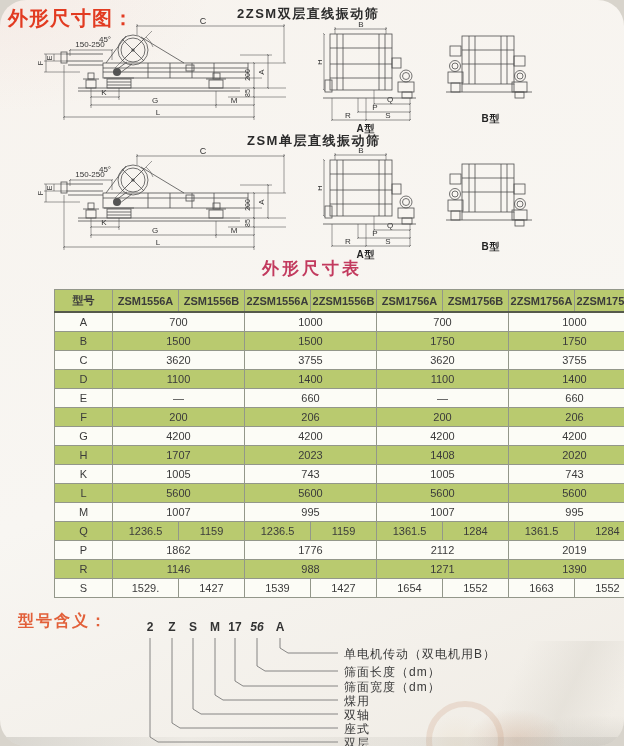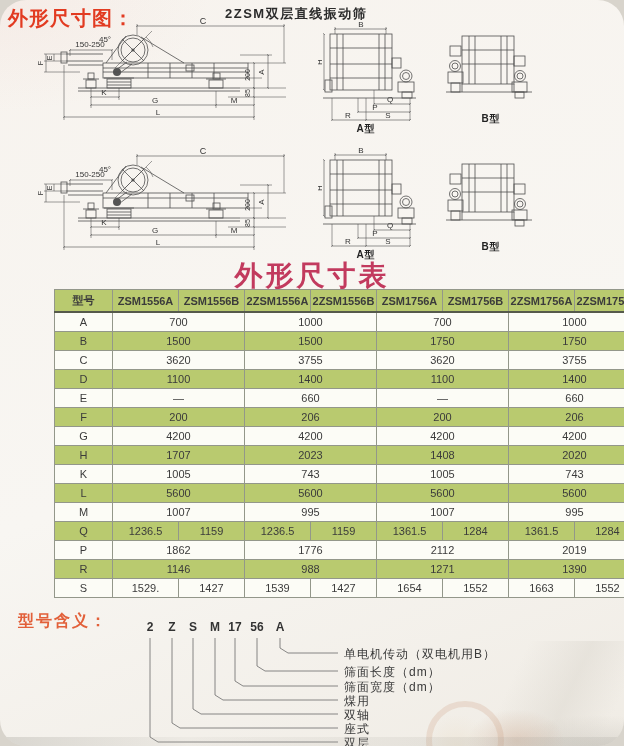--- a/index.html
+++ b/index.html
@@ -14,23 +14,23 @@
   .page{
     position:relative;width:624px;height:746px;overflow:hidden;
     font-family:"Liberation Sans", sans-serif;
     background:
       radial-gradient(ellipse 300px 160px at 0% 0%, rgba(238,206,200,.20), rgba(238,206,200,0) 70%),
       linear-gradient(160deg,#f7f3ee 0%,#f8f6f2 55%,#f0ece5 100%);
     border-radius: 26px;
   }
   .heading-red{position:absolute;left:8px;top:5px;font-size:20px;font-weight:bold;color:var(--red);letter-spacing:1px;}
   .drawing-title{position:absolute;font-size:13px;font-weight:bold;color:#2b2b2b;letter-spacing:1.5px;}
-  #d1title{left:225px;top:5px;}
+  #d1title{left:237px;top:5px;}
   #d2title{left:247px;top:132px;}
-  .table-title{position:absolute;left:50%;transform:translateX(-50%);top:257px;font-size:28px;font-weight:bold;color:var(--rose);letter-spacing:3px;}
+  .table-title{position:absolute;left:50%;transform:translateX(-50%);top:257px;font-size:17px;font-weight:bold;color:var(--rose);letter-spacing:3px;}
   .meaning-heading{position:absolute;left:18px;top:611px;font-size:16px;font-weight:bold;color:var(--orange);letter-spacing:2px;}
 
   
   svg.tech{position:absolute;}
   svg.tech line, svg.tech rect, svg.tech circle, svg.tech path, svg.tech polyline{
     stroke:var(--line);stroke-width:.8;fill:none;}
   svg.tech .thin{stroke-width:.55;}
   svg.tech .dim{stroke-width:.6;}
   svg.tech .solid{fill:#555;stroke:none;}
   svg.tech text{fill:#333;stroke:none;font-family:"Liberation Sans",sans-serif;}
@@ -72,20 +72,21 @@
   <svg width="0" height="0" style="position:absolute" aria-hidden="true">
     <defs>
       <marker id="tk" viewBox="0 0 6 6" refX="3" refY="3" markerWidth="5" markerHeight="5" orient="auto">
         <path d="M1 5L5 1" stroke="#4f4f4f" stroke-width="1" fill="none"></path>
       </marker>
     </defs>
   </svg>
 
   <div class="heading-red">外形尺寸图：</div>
   <div class="drawing-title" id="d1title">2ZSM双层直线振动筛</div>
+  <div class="drawing-title" id="d2title">ZSM单层直线振动筛</div>
 
   <svg class="tech" style="left:0;top:16px" width="300" height="112" viewBox="0 0 300 112">
     <line class="thin" x1="137" y1="19" x2="137" y2="8"></line>
       <line class="thin" x1="284" y1="47" x2="284" y2="8"></line>
     <line class="dim" x1="137" y1="10" x2="284" y2="10" marker-start="url(#tk)" marker-end="url(#tk)"></line>
     <text x="203" y="8" text-anchor="middle" font-size="9">C</text>
     <text x="90" y="31" text-anchor="middle" font-size="8">150-250</text>
     <line class="dim" x1="70" y1="34" x2="112" y2="34" marker-start="url(#tk)" marker-end="url(#tk)"></line>
     <line class="thin" x1="70" y1="34" x2="70" y2="40"></line>
       <line class="thin" x1="112" y1="34" x2="112" y2="44"></line>
@@ -511,21 +512,21 @@
         <polyline points="215,38 215,95 223,100 338,100"></polyline>
         <polyline points="235,38 235,81 243,86 338,86"></polyline>
         <polyline points="257,38 257,66 265,71 338,71"></polyline>
         <polyline points="280,38 280,48 288,53 338,53"></polyline>
       </svg>
   <div class="mcode" style="left: 138px;">2</div>
       <div class="mcode" style="left: 160px;">Z</div>
       <div class="mcode" style="left: 181px;">S</div>
       <div class="mcode" style="left: 203px;">M</div>
       <div class="mcode" style="left: 223px; text-align: center;">17</div>
-      <div class="mcode" style="left: 245px;">56</div>
+      <div class="mcode" style="left: 245px; font-style: italic;">56</div>
       <div class="mcode" style="left: 268px;">A</div>
       <div class="mlabel" style="top: 46px;">单电机传动（双电机用B）</div>
       <div class="mlabel" style="top: 64px;">筛面长度（dm）</div>
       <div class="mlabel" style="top: 79px;">筛面宽度（dm）</div>
       <div class="mlabel" style="top: 93px;">煤用</div>
       <div class="mlabel" style="top: 107px;">双轴</div>
       <div class="mlabel" style="top: 121px;">座式</div>
       <div class="mlabel" style="top: 135px;">双层</div>
     </div>
 

